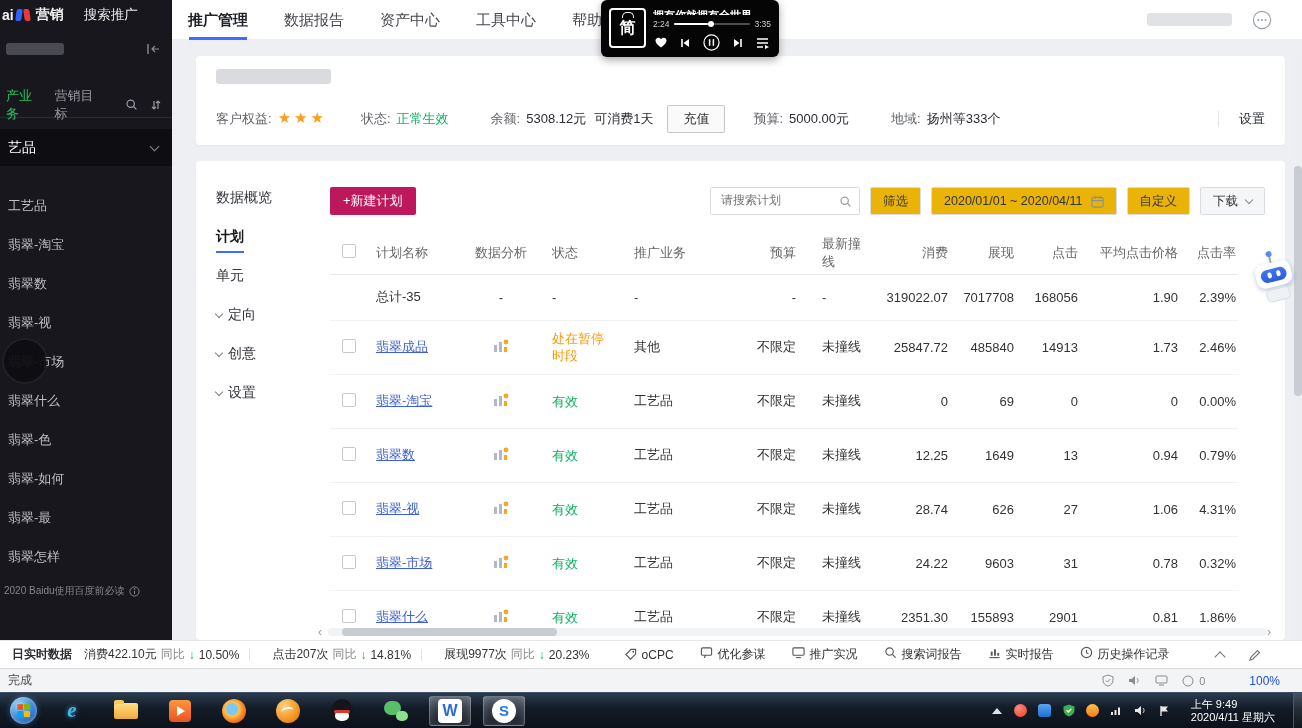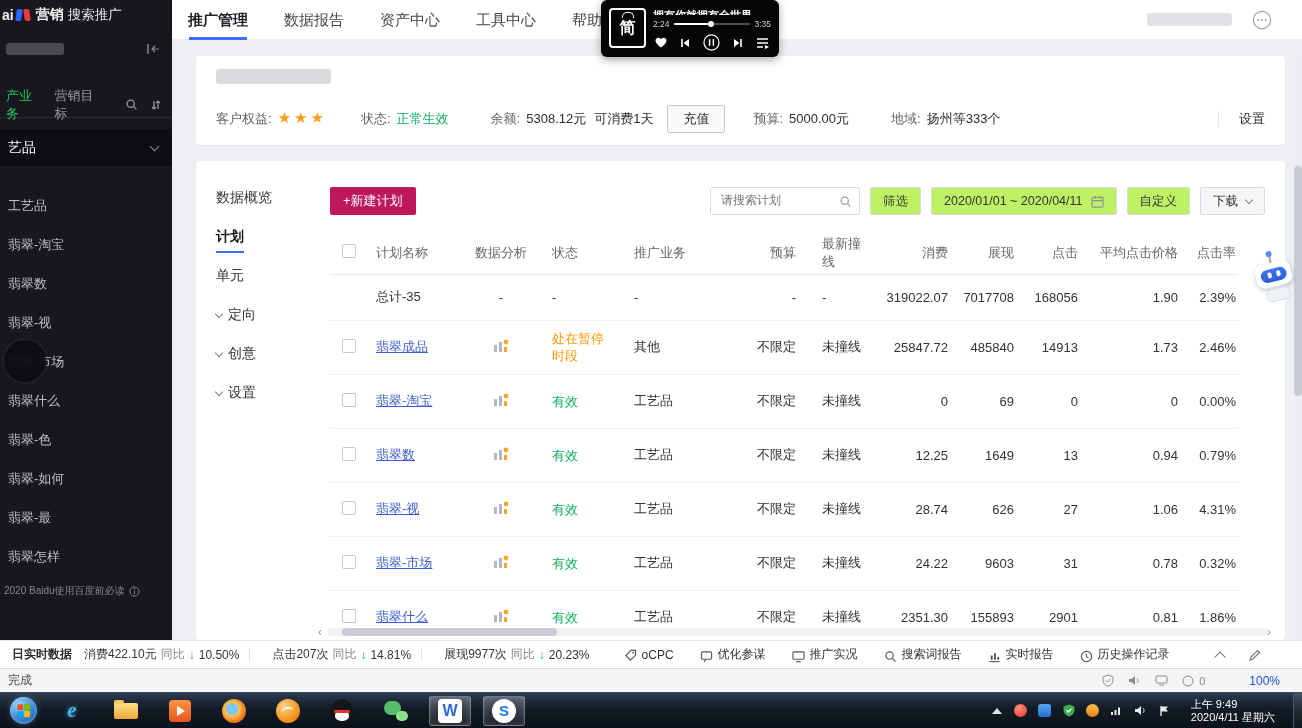--- a/index.html
+++ b/index.html
@@ -5,21 +5,21 @@
 *{margin:0;padding:0;box-sizing:border-box;}
 body{width:1302px;height:728px;overflow:hidden;font-family:"Liberation Sans","DejaVu Sans",sans-serif;background:#edeff3;}
 .screen{position:relative;width:1302px;height:728px;overflow:hidden;background:#edeff3;}
 
 .sidebar{position:absolute;left:0;top:0;width:172px;height:640px;background:#17171d;z-index:20;}
 .sb-logo{display:flex;align-items:center;height:30px;padding-left:2px;color:#f2f2f2;}
 .sb-logo .wordmark{font-size:14px;font-weight:bold;color:#f5f5f5;}
 .logo-mark{position:relative;width:15px;height:16px;margin:0 5px 0 2px;}
 .logo-mark::before{content:"";position:absolute;left:0;top:2px;width:6px;height:12px;background:#2d63ff;border-radius:2px;transform:skewX(-8deg);}
 .logo-mark::after{content:"";position:absolute;right:1px;top:2px;width:6px;height:12px;background:#e83a3a;border-radius:2px;transform:skewX(8deg);}
-.logo-cn{font-size:14px;font-weight:bold;margin-right:4px;}
+.logo-cn{font-size:14px;font-weight:bold;margin-right:20px;}
 .logo-product{font-size:13.5px;color:#e8e8e8;}
 .sb-account{display:flex;align-items:center;height:26px;margin-top:6px;padding:0 12px 0 6px;}
 .redacted{display:inline-block;background:#4a4a52;border-radius:3px;}
 .redacted.dark{width:58px;height:12px;}
 .redacted.mid{width:115px;height:15px;background:#d9dbdf;}
 .redacted.light{width:85px;height:13px;background:#e0e2e6;}
 .sb-account .sb-collapse{margin-left:auto;display:inline-flex;}
 .sb-tabs{display:flex;align-items:center;height:26px;margin-top:30px;padding:0 10px 0 6px;border-bottom:1px solid #2b2b32;}
 .sb-tab{font-size:13px;color:#9a9aa2;margin-right:18px;cursor:pointer;}
 .sb-tab.active{color:#22c55e;}
@@ -61,21 +61,21 @@
 .sm-item.active .t{font-weight:bold;color:#17181c;}
 .sm-item.active .t::after{content:"";position:absolute;left:0;bottom:-7px;width:28px;height:2px;background:#3d6dff;}
 .chev-sm{width:6px;height:6px;border-right:1.3px solid #7d7f86;border-bottom:1.3px solid #7d7f86;transform:rotate(45deg);display:inline-block;margin-top:-3px;}
 .plans{flex:1;position:relative;padding:26px 20px 0 16px;overflow:hidden;}
 .plans-toolbar{display:flex;align-items:center;}
 .btn-primary{background:#be185d;color:#fff;border:none;border-radius:2px;height:28px;padding:0 13px;font-size:13px;cursor:pointer;}
 .tb-right{margin-left:auto;display:flex;align-items:center;gap:10px;}
 .search-box{position:relative;width:150px;height:28px;border:1px solid #d9dbe0;border-radius:2px;background:#fff;}
 .search-box input{border:none;outline:none;width:122px;height:26px;padding:0 0 0 10px;font-size:12px;color:#ec4899;font-family:Liberation Mono, monospace;}
 .search-box .icon{position:absolute;right:7px;top:7px;}
-.btn-plain{display:inline-flex;align-items:center;gap:8px;background:#bef264;border:1px solid #d9dbe0;height:28px;font-size:12.5px;color:#333;border-radius:2px;padding:0 12px;cursor:pointer;white-space:nowrap;}
+.btn-plain{display:inline-flex;align-items:center;gap:8px;background:#eab308;border:1px solid #d9dbe0;height:28px;font-size:12.5px;color:#333;border-radius:2px;padding:0 12px;cursor:pointer;white-space:nowrap;}
 .btn-plain.gray{background:#f5f6f8;}
 .chev-d{width:6px;height:6px;border-right:1.3px solid #888;border-bottom:1.3px solid #888;transform:rotate(45deg);margin-top:-3px;}
 
 .plan-table{border-collapse:collapse;table-layout:fixed;width:908px;margin-top:17px;}
 .plan-table th{height:42px;font-size:13px;font-weight:normal;color:#666;border-bottom:1px solid #e8eaed;}
 .plan-table td{font-size:13px;color:#333;border-bottom:1px solid #eff1f3;}
 .total-row td{height:46px;}
 .plan-row td{height:54px;}
 .t-l{text-align:left;padding-left:8px;}
 .t-c{text-align:center;}
@@ -95,21 +95,21 @@
 .vscroll{position:absolute;right:0;top:56px;width:8px;height:584px;background:#eceef1;z-index:10;}
 .vs-thumb{position:absolute;left:0;top:110px;width:8px;height:230px;background:#c9ccd2;border-radius:4px;cursor:pointer;}
 
 .statusbar{position:absolute;left:0;top:640px;width:1302px;height:28px;background:#fff;border-top:1px solid #e4e6e9;display:flex;align-items:center;padding:0 12px;font-size:12px;color:#333;z-index:30;}
 .st-title{font-weight:bold;color:#2c2e33;white-space:nowrap;}
 .st-stat{display:flex;align-items:center;gap:4px;margin-left:12px;white-space:nowrap;}
 .st-stat .cmp{color:#888;}
 .st-arrow{color:#0eb060;font-weight:bold;}
 .st-div{width:1px;height:12px;background:#e2e2e4;margin:0 10px;}
 .st-links{display:flex;align-items:center;gap:26px;margin-left:34px;}
-.st-link{display:flex;align-items:flex-end;gap:5px;color:#333;cursor:pointer;white-space:nowrap;}
+.st-link{display:flex;align-items:flex-start;gap:5px;color:#333;cursor:pointer;white-space:nowrap;}
 .st-right{margin-left:auto;display:flex;align-items:center;gap:24px;padding-right:28px;}
 .chev-up{width:8px;height:8px;border-left:1.5px solid #777;border-top:1.5px solid #777;transform:rotate(45deg);margin-top:4px;display:inline-block;cursor:pointer;}
 
 .ie-bar{position:absolute;left:0;top:668px;width:1302px;height:24px;background:#f3f4f5;border-top:1px solid #d8dade;display:flex;align-items:center;padding:0 8px;font-size:12px;color:#4a4a4a;z-index:30;}
 .ie-right{margin-left:auto;display:flex;align-items:center;gap:14px;padding-right:14px;color:#8a8a8a;}
 .ie-zoom{margin-left:30px;color:#1d4ed8;cursor:pointer;}
 .ie-badge{font-size:11px;color:#8a8a8a;margin-left:-9px;}
 
 .taskbar{position:absolute;left:0;top:692px;width:1302px;height:36px;background:linear-gradient(#2b3b4e,#121b26 45%,#0c121b);border-top:1px solid #3e5064;display:flex;align-items:center;z-index:40;}
 .start-orb{width:27px;height:27px;border-radius:50%;margin-left:10px;background:radial-gradient(circle at 35% 30%,#9fd8f7,#2f7fd6 55%,#0b3e7e);box-shadow:inset 0 0 4px rgba(255,255,255,.6),0 0 6px rgba(120,190,255,.35);display:flex;align-items:center;justify-content:center;cursor:pointer;flex-shrink:0;}

